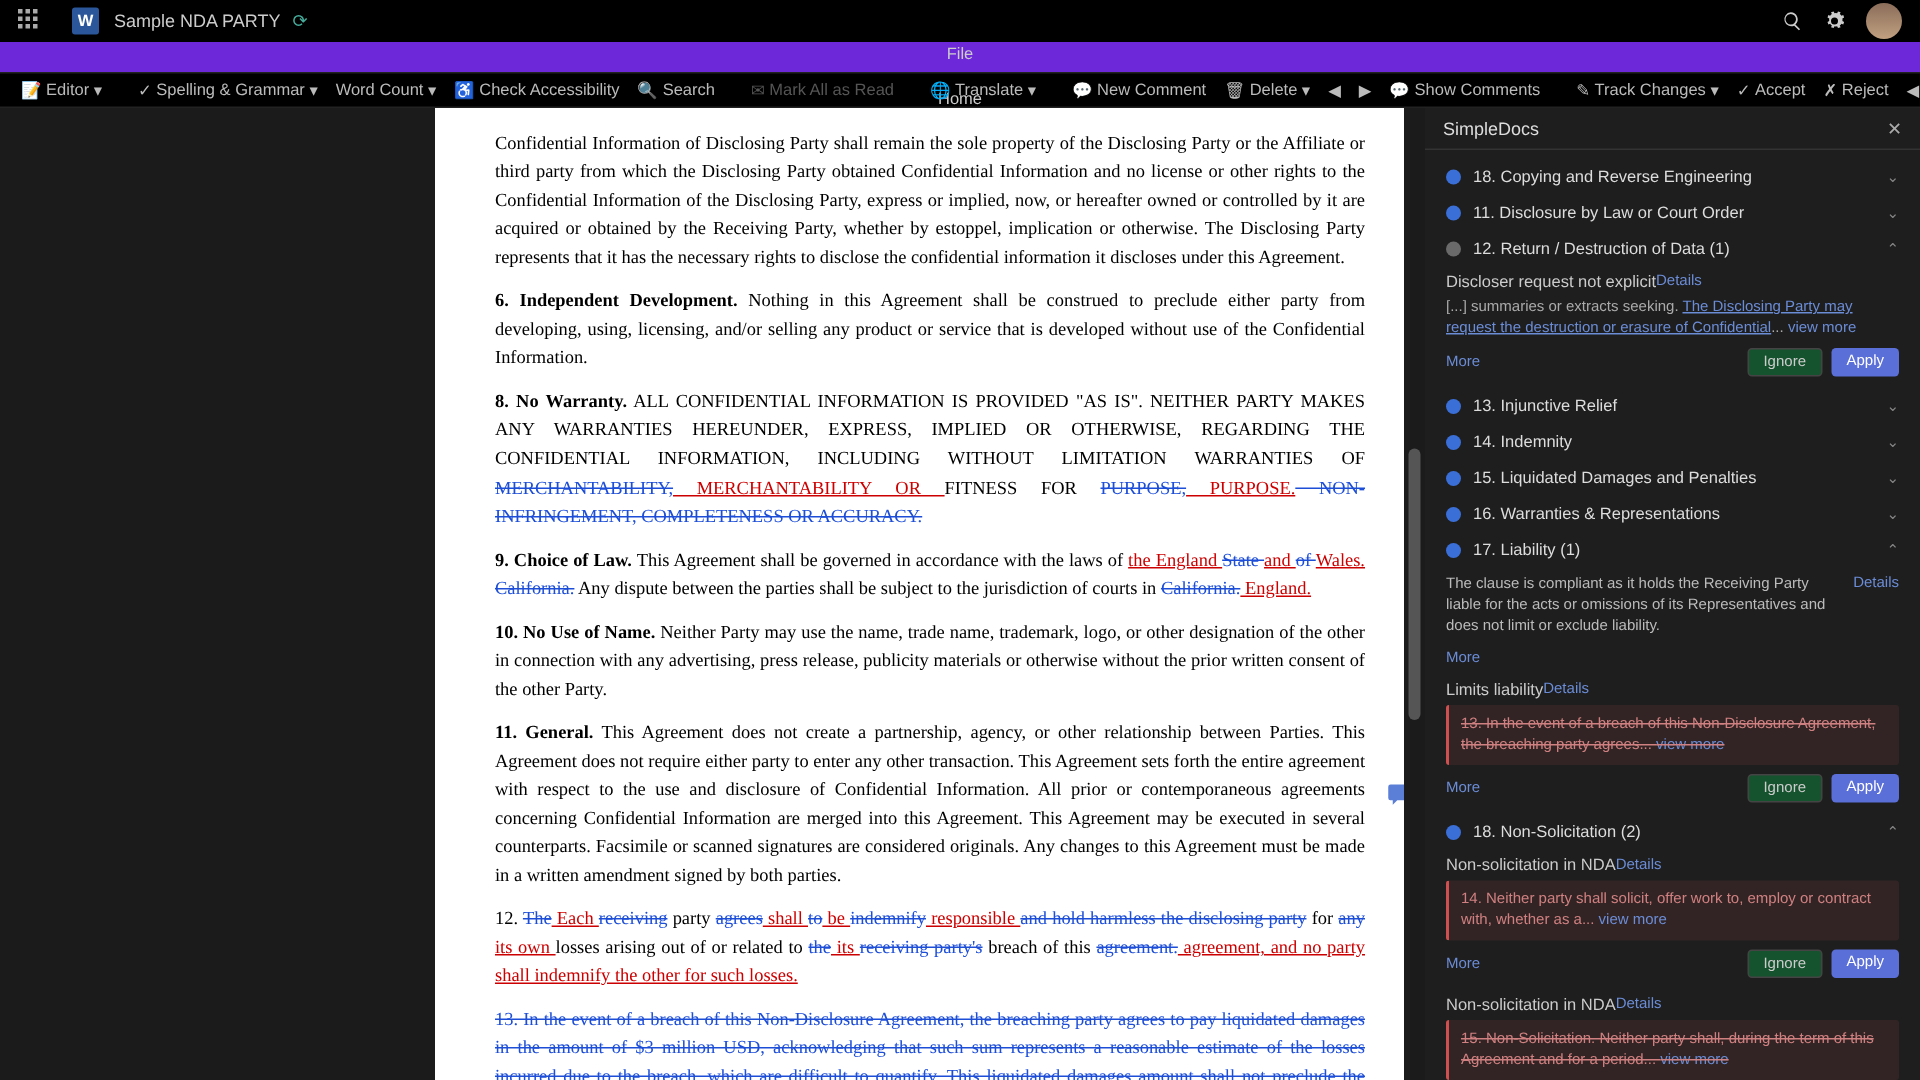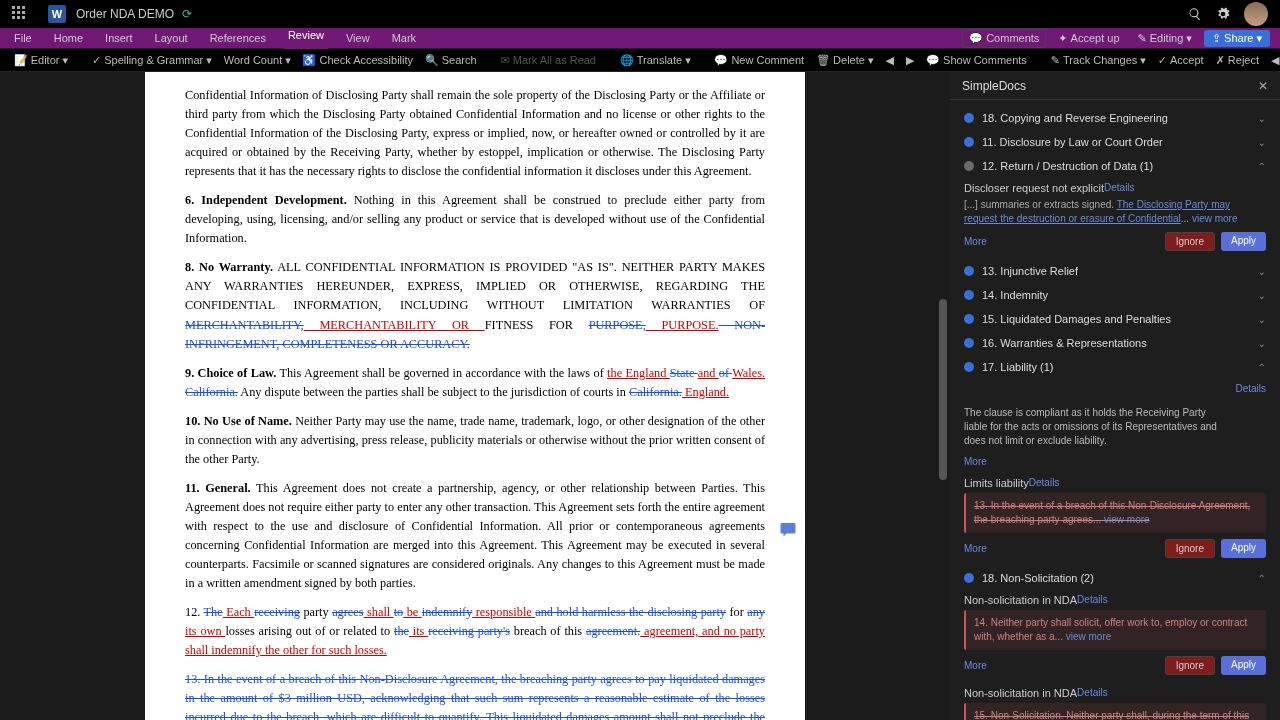--- a/index.html
+++ b/index.html
@@ -4,32 +4,32 @@
 <style>
 * { margin: 0; padding: 0; box-sizing: border-box; }
 body { width: 1280px; height: 720px; background: #000; font-family: 'Segoe UI', sans-serif; overflow: hidden; position: relative; }
 .titlebar { height: 28px; background: #000; display: flex; align-items: center; padding: 0 12px; color: #ccc; font-size: 12px; }
 .apps-icon { width: 16px; height: 16px; display: grid; grid-template-columns: repeat(3,3px); grid-template-rows: repeat(3,3px); gap: 2px; margin-right: 20px; }
 .apps-icon span { background: #aaa; width: 3px; height: 3px; }
 .word-icon { width: 18px; height: 18px; background: #2b579a; color: #fff; display: flex; align-items: center; justify-content: center; font-size: 11px; font-weight: bold; margin-right: 10px; border-radius: 2px; }
 .titlebar-right { margin-left: auto; display: flex; align-items: center; gap: 14px; }
 .titlebar-right svg { width: 14px; height: 14px; fill: #ccc; }
 .avatar { width: 24px; height: 24px; border-radius: 50%; background: linear-gradient(#8a6d5a,#c0a080); }
-.menubar { height: 20px; background: #701a75; display: flex; align-items: center; padding: 0 10px; color: #ccc; font-size: 11px; gap: 14px; }
+.menubar { height: 20px; background: #6d28d9; display: flex; align-items: center; padding: 0 10px; color: #ccc; font-size: 11px; gap: 14px; flex-direction: column; }
 .menubar .tab { padding: 2px 4px; cursor: pointer; }
 .menubar .tab.active { border-bottom: 6px solid #701a75; color: #fff; }
 .menubar-right { margin-left: auto; display: flex; gap: 6px; align-items: center; }
 .menubar-right .mb-item { display: flex; align-items: center; gap: 3px; padding: 2px 6px; font-size: 11px; color: #ccc; border-radius: 3px; }
 .menubar-right .share { background: #3b6fd8; color: #fff; padding: 2px 8px; }
 .ribbon { height: 24px; background: #000; border-top: 1px solid #222; border-bottom: 1px solid #222; display: flex; align-items: center; padding: 0 10px; color: #bbb; font-size: 11px; gap: 4px; overflow: hidden; }
 .ribbon .r-item { display: flex; align-items: center; gap: 3px; padding: 2px 4px; white-space: nowrap; }
 .ribbon .r-sep { width: 1px; height: 14px; background: #333; margin: 0 4px; }
 .ribbon .dim { color: #555; }
 .main { display: flex; height: calc(720px - 72px); background: #1b1b1b; }
-.doc-area { flex: 1; background: #1b1b1b; display: flex; justify-content: center; overflow: hidden; position: relative; }
+.doc-area { flex: 1; background: #1b1b1b; display: flex; justify-content: flex-end; overflow: hidden; position: relative; }
 .page { width: 660px; background: #fff; color: #000; padding: 14px 40px 40px 40px; font-family: Georgia, 'Times New Roman', serif; font-size: 12.3px; line-height: 1.55; margin-top: 0; }
 .page p { text-align: justify; margin-bottom: 10px; }
 .sec-title { font-weight: bold; }
 .ins-red { color: #c00; text-decoration: underline; }
 .strike-red { text-decoration: line-through; color: #1d4ed8; }
 .comment-bubble { position: absolute; right: 8px; width: 18px; height: 18px; }
 .comment-bubble svg { width: 18px; height: 18px; fill: #5b7fd6; }
 .scrollbar { position: absolute; right: 0; top: 0; bottom: 0; width: 14px; background: #1b1b1b; }
 .scrollbar .thumb { position: absolute; right: 3px; width: 8px; background: #555; border-radius: 4px; top: 35%; height: 28%; }
 .panel { width: 330px; background: #1e1e1e; color: #ddd; display: flex; flex-direction: column; font-size: 11px; }
@@ -45,42 +45,42 @@
 .sub-hdr .details { color: #6b8cd6; font-size: 10px; }
 .excerpt { font-size: 10px; color: #aaa; line-height: 1.4; margin-bottom: 6px; }
 .excerpt .u { color: #6b8cd6; text-decoration: underline; }
 .excerpt .view-more { color: #6b8cd6; }
 .red-box { border-left: 2px solid #d05050; background: rgba(200,80,80,0.12); padding: 6px 8px; font-size: 10px; color: #d08080; border-radius: 2px; margin-bottom: 6px; line-height: 1.4; }
 .red-box.strike-text { text-decoration: line-through; }
 .actions { display: flex; justify-content: space-between; align-items: center; margin-top: 2px; }
 .actions .more { color: #6b8cd6; font-size: 10px; }
 .btns { display: flex; gap: 6px; }
 .btn { padding: 3px 10px; border-radius: 3px; font-size: 10px; cursor: pointer; }
-.btn.ignore { background: #7f1d1d; border: 1px solid #444; color: #ccc; }
+.btn.ignore { background: #14532d; border: 1px solid #444; color: #ccc; }
 .btn.apply { background: #5b6fd8; color: #fff; }
 .para-text { font-size: 10px; color: #bbb; line-height: 1.4; margin-bottom: 4px; }
 .doc-wrap { position: relative; }
 </style>
 </head>
 <body>
 
 <div class="titlebar">
   <div class="apps-icon">
       <span></span>
       <span></span>
       <span></span>
       <span></span>
       <span></span>
       <span></span>
       <span></span>
       <span></span>
       <span></span>
     </div>
   <div class="word-icon">W</div>
-  <span>Order NDA DEMO</span>
+  <span>Sample NDA PARTY</span>
   <span style="margin-left:8px;color:#4a9;">⟳</span>
   <div class="titlebar-right">
     <svg viewBox="0 0 24 24">
         <path d="M10 2a8 8 0 015.3 13.9l5.4 5.4-1.4 1.4-5.4-5.4A8 8 0 1110 2zm0 2a6 6 0 100 12 6 6 0 000-12z"></path>
       </svg>
     <svg viewBox="0 0 24 24">
         <path d="M12 8a4 4 0 100 8 4 4 0 000-8zm9 4l2 1-1 3-2-1a8 8 0 01-2 2l1 2-3 1-1-2a8 8 0 01-3 0l-1 2-3-1 1-2a8 8 0 01-2-2l-2 1-1-3 2-1a8 8 0 010-3l-2-1 1-3 2 1a8 8 0 012-2l-1-2 3-1 1 2a8 8 0 013 0l1-2 3 1-1 2a8 8 0 012 2l2-1 1 3-2 1a8 8 0 010 3z"></path>
       </svg>
     <div class="avatar"></div>
   </div>
@@ -174,21 +174,21 @@
       <div class="section">
           <span class="dot open"></span>
           <span>12. Return / Destruction of Data (1)</span>
           <span class="chev">⌃</span>
         </div>
       <div class="sub-block">
         <div class="sub-hdr">
             <span>Discloser request not explicit</span>
             <span class="details">Details</span>
           </div>
-        <div class="excerpt"><span>[...] summaries or extracts signed. </span><span class="u">The Disclosing Party may request the destruction or erasure of Confidential</span><span>... </span><span class="view-more">view more</span></div>
+        <div class="excerpt"><span>[...] summaries or extracts seeking. </span><span class="u">The Disclosing Party may request the destruction or erasure of Confidential</span><span>... </span><span class="view-more">view more</span></div>
         <div class="actions">
             <span class="more">More</span>
             <div class="btns">
               <span class="btn ignore">Ignore</span>
               <span class="btn apply">Apply</span>
             </div>
           </div>
       </div>
       <div class="section">
           <span class="dot"></span>
@@ -210,21 +210,21 @@
           <span>16. Warranties &amp; Representations</span>
           <span class="chev">⌄</span>
         </div>
       <div class="section">
           <span class="dot"></span>
           <span>17. Liability (1)</span>
           <span class="chev">⌃</span>
         </div>
       <div class="sub-block">
         <div class="sub-hdr" style="align-items:flex-start;">
-            <span class="para-text" style="flex:1;margin-right:8px;margin-top:23px;">The clause is compliant as it holds the Receiving Party liable for the acts or omissions of its Representatives and does not limit or exclude liability.</span>
+            <span class="para-text" style="flex:1;margin-right:8px;">The clause is compliant as it holds the Receiving Party liable for the acts or omissions of its Representatives and does not limit or exclude liability.</span>
             <span class="details">Details</span>
           </div>
         <div class="actions" style="margin-bottom:10px;">
             <span class="more">More</span>
           </div>
         <div class="sub-hdr">
             <span>Limits liability</span>
             <span class="details">Details</span>
           </div>
         <div class="red-box strike-text"><span>13. In the event of a breach of this Non-Disclosure Agreement, the breaching party agrees... </span><span class="view-more" style="color:#6b8cd6;text-decoration:none;">view more</span></div>

